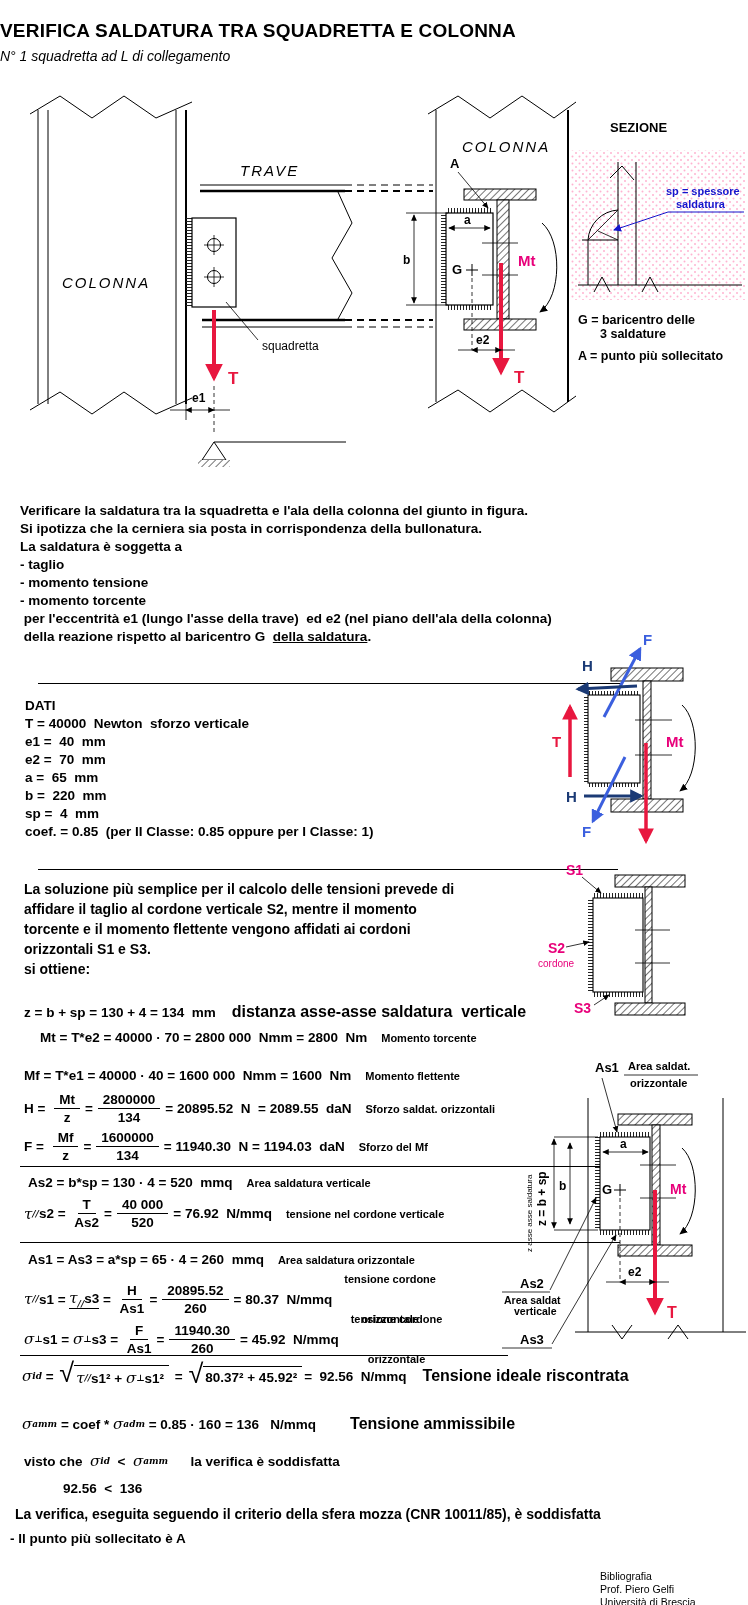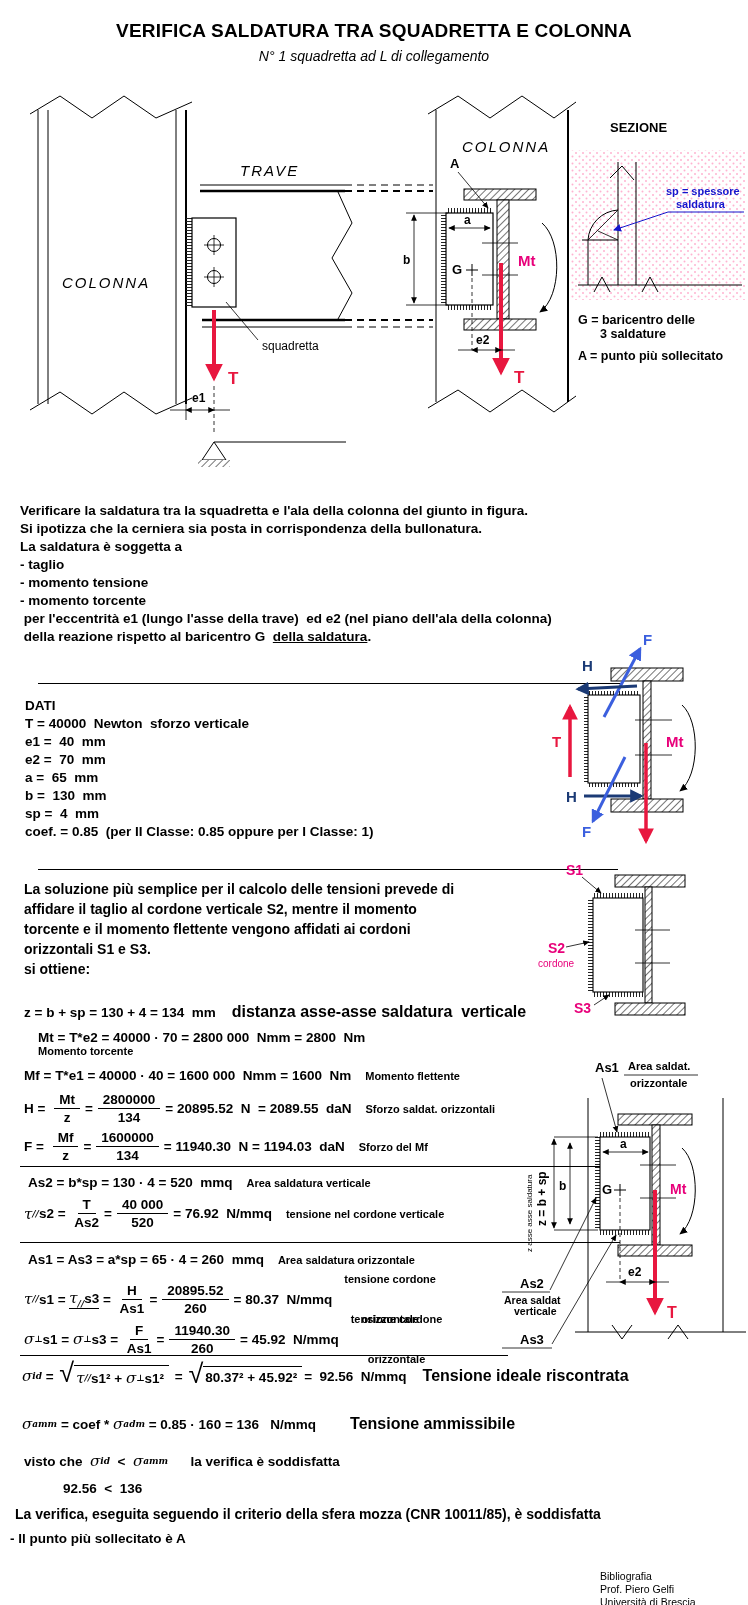--- a/index.html
+++ b/index.html
@@ -1,20 +1,20 @@
 <!DOCTYPE html>
 <html><head>
 <meta charset="utf-8">
 <style>
   html,body{margin:0;padding:0;background:#fff;}
   .page{position:relative;width:748px;height:1605px;background:#fff;overflow:hidden;
         font-family:"Liberation Sans",sans-serif;color:#000;}
   .abs{position:absolute;white-space:nowrap;}
   .pre{white-space:pre;}
-  .center{left:0;width:748px;text-align:center;}
+  .center{left:0;width:748px;text-align:left;}
   .title{font-size:19px;font-weight:bold;letter-spacing:.2px;}
   .subtitle{font-size:14px;font-style:italic;}
   .t13{font-size:13.5px;font-weight:bold;line-height:18px;}
   .t14{font-size:14px;font-weight:bold;line-height:20px;}
   .hr{position:absolute;border-top:1.4px solid #000;height:0;}
   .trow{font-size:13.5px;font-weight:bold;display:flex;align-items:baseline;}
   .frow{font-size:13.5px;font-weight:bold;display:flex;align-items:center;}
   .frow span{white-space:pre;}
   .trow span{white-space:pre;}
   .note{font-size:11px;font-weight:bold;margin-left:14px;}
@@ -213,41 +213,41 @@
   </div>
 
   <div class="hr" style="left:38px;top:683px;width:585px;"></div>
 
   <div class="abs t13" style="left:25px;top:697px;">
     <div class="pre">DATI</div>
     <div class="pre">T = 40000  Newton  sforzo verticale</div>
     <div class="pre">e1 =  40  mm</div>
     <div class="pre">e2 =  70  mm</div>
     <div class="pre">a =  65  mm</div>
-    <div class="pre">b =  130  mm</div>
+    <div class="pre">b =  220  mm</div>
     <div class="pre">sp =  4  mm</div>
     <div class="pre">coef. = 0.85  (per II Classe: 0.85 oppure per I Classe: 1)</div>
   </div>
 
   <div class="hr" style="left:38px;top:869px;width:580px;"></div>
 
   <div class="abs t14" style="left:24px;top:879px;">
     <div class="pre">La soluzione più semplice per il calcolo delle tensioni prevede di</div>
     <div class="pre">affidare il taglio al cordone verticale S2, mentre il momento</div>
     <div class="pre">torcente e il momento flettente vengono affidati ai cordoni</div>
     <div class="pre">orizzontali S1 e S3.</div>
     <div class="pre">si ottiene:</div>
   </div>
 
   <div class="abs trow" style="left:24px;top:1003px;">
     <span>z = b + sp = 130 + 4 = 134  mm</span>
       <span class="nb13">distanza asse-asse saldatura  verticale</span>
   </div>
 
-  <div class="abs trow" style="left:24px;top:1030px;flex-direction:column;">
+  <div class="abs trow" style="left:40px;top:1030px;">
     <span>Mt = T*e2 = 40000 · 70 = 2800 000  Nmm = 2800  Nm</span>
       <span class="note">Momento torcente</span>
   </div>
 
   <div class="abs trow" style="left:24px;top:1068px;">
     <span>Mf = T*e1 = 40000 · 40 = 1600 000  Nmm = 1600  Nm</span>
       <span class="note">Momento flettente</span>
   </div>
 
   <div class="abs frow" style="left:24px;top:1092px;">

